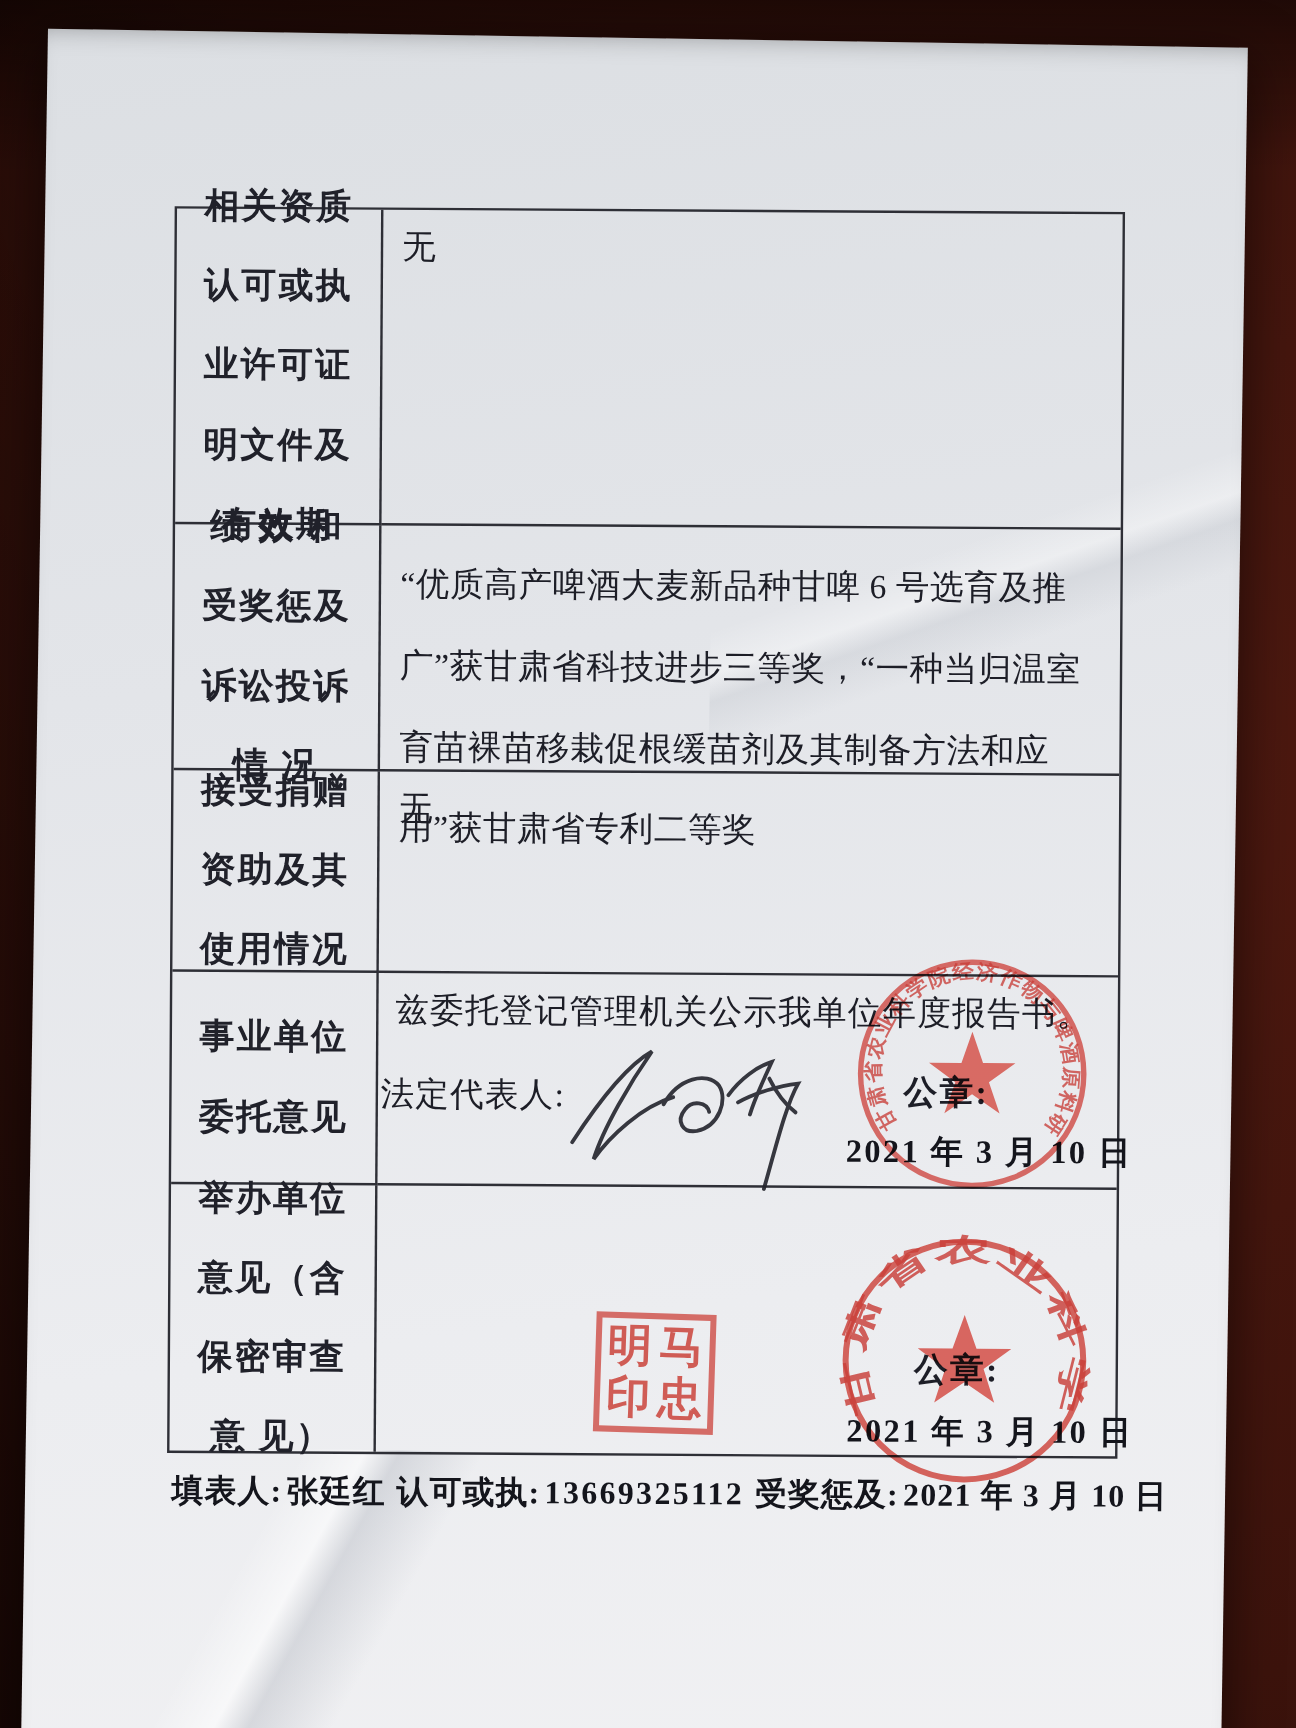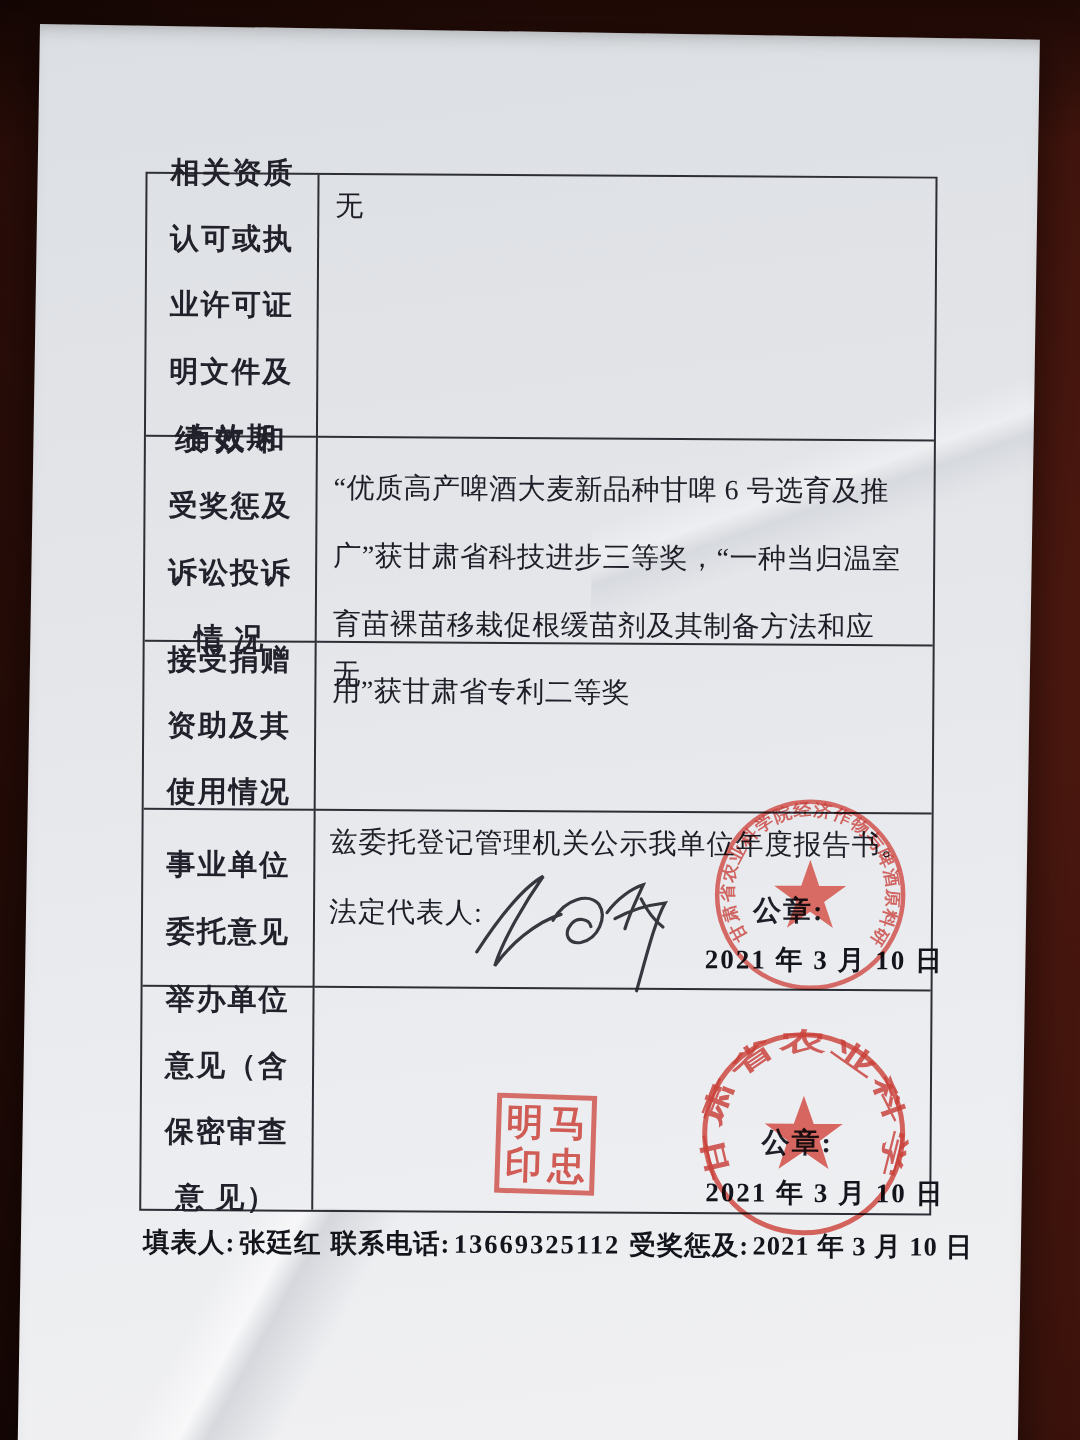--- a/index.html
+++ b/index.html
@@ -37,21 +37,21 @@
     display:flex;align-items:center;justify-content:center;text-align:center;
     white-space:pre-line;font-weight:bold;font-size:29px;line-height:2.28;
     color:#20212a;letter-spacing:2px;
   }
   .content-cell{font-size:28px;color:#1d1e27;padding:12px 14px 0 16px;}
   .content-cell.para{line-height:2.42;letter-spacing:.5px;padding-top:16px;}
   .simple-val{font-size:28px;}
 
   .abs{position:absolute;}
   .intro-line{left:14px;top:12px;font-size:28px;letter-spacing:1px;white-space:nowrap;}
-  .rep-label{left:14px;top:82px;font-size:28px;letter-spacing:1px;}
+  .rep-label{left:2px;top:82px;font-size:28px;letter-spacing:1px;}
   .seal-caption{font-size:28px;font-weight:bold;letter-spacing:2px;color:#1d1e27;z-index:3;}
   .seal-date{font-size:27px;font-weight:bold;letter-spacing:2px;color:#14151c;z-index:3;white-space:nowrap;}
 
   .signature-svg{position:absolute;left:150px;top:42px;z-index:2;}
 
   .footer-line{
     position:absolute;left:112px;top:1198px;width:830px;
     display:flex;align-items:baseline;font-weight:bold;font-size:26.5px;color:#14151c;
     white-space:nowrap;letter-spacing:1px;
   }
@@ -156,21 +156,21 @@
       <span>马</span>
       <span>印</span>
       <span>忠</span>
     </div>
 
     <div class="footer-line">
       <span>填表人:</span>
         <span class="gap-s"></span>
       <span>张廷红</span>
         <span class="gap-m"></span>
-      <span>联系电话:</span>
+      <span>认可或执:</span>
         <span class="gap-s"></span>
       <span style="font-family:'Liberation Serif',serif;letter-spacing:2px;">13669325112</span>
         <span class="gap-m"></span>
       <span>受奖惩及:</span>
         <span class="gap-s"></span>
       <span>2021 年 3 月 10 日</span>
     </div>
 
   </div>
 </div>

